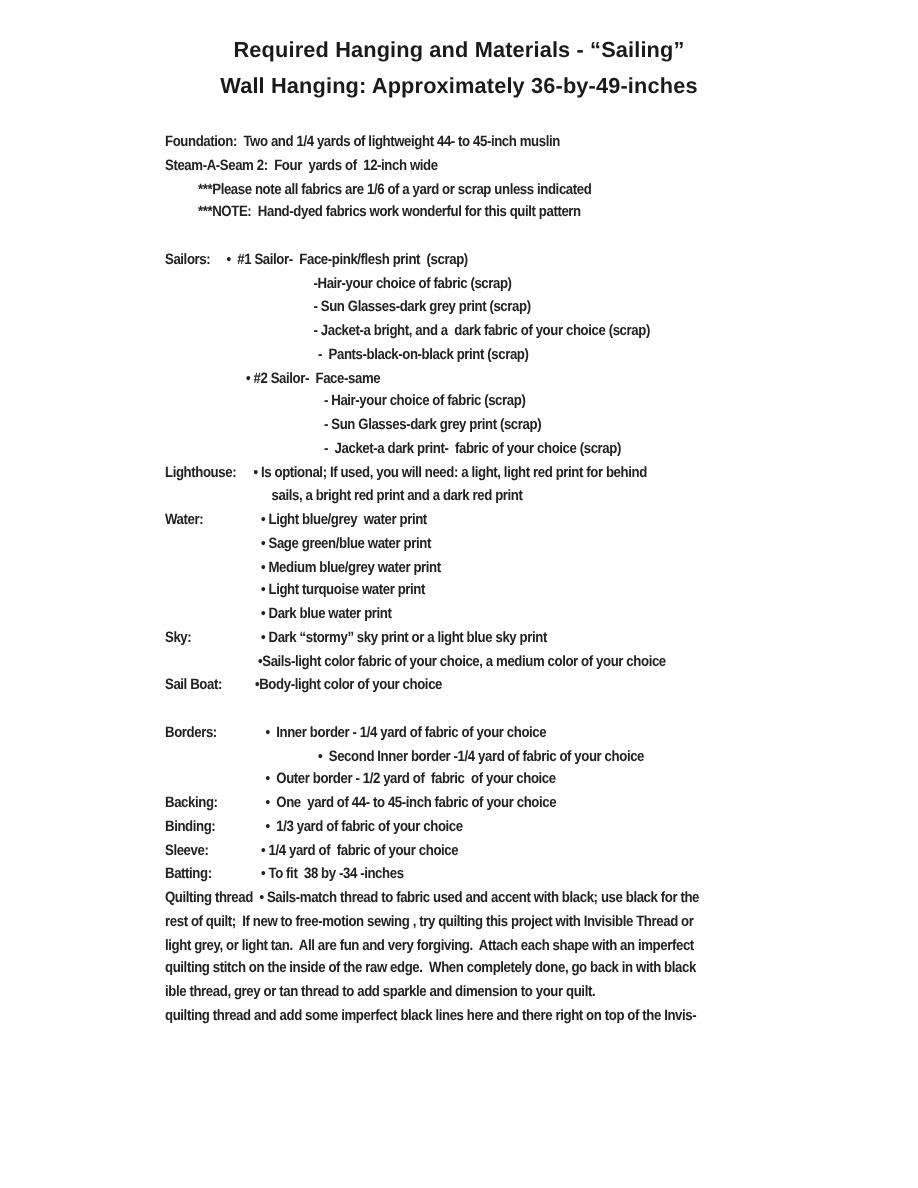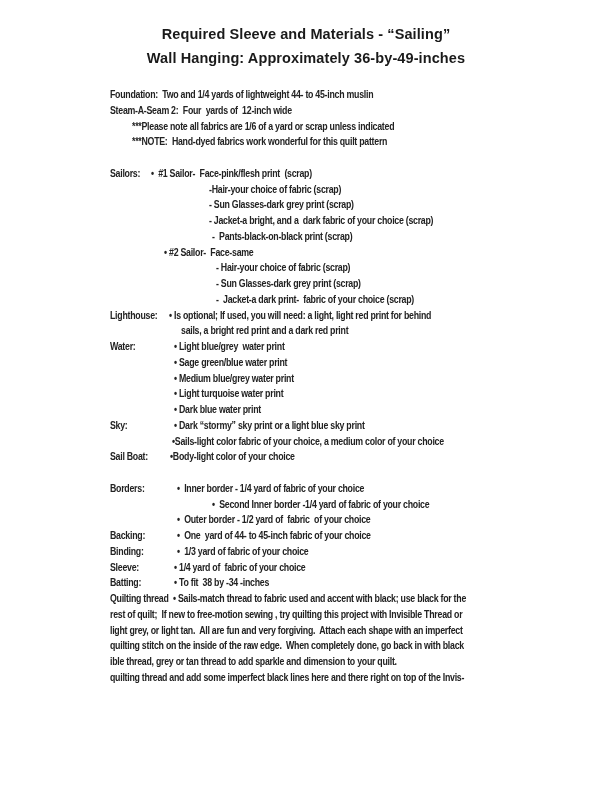--- a/index.html
+++ b/index.html
@@ -46,21 +46,21 @@
     transform: scaleX(0.88);
     transform-origin: 0 0;
   }
   .lab { left: 86px; }
 </style>
 </head>
 <body>
 
 <div class="page">
   <div class="title-block">
-    <div>Required Sleeve and Materials - “Sailing”</div>
+    <div>Required Hanging and Materials - “Sailing”</div>
     <div>Wall Hanging:  Approximately 36-by-49-inches</div>
   </div>
   <div class="lines">
       <div class="line">
         <span class="txt" style="left: 86px;">Foundation:  Two and 1/4 yards of lightweight 44- to 45-inch muslin</span>
       </div>
       <div class="line">
         <span class="txt" style="left: 86px;">Steam-A-Seam 2:  Four  yards of  12-inch wide</span>
       </div>
       <div class="line">

